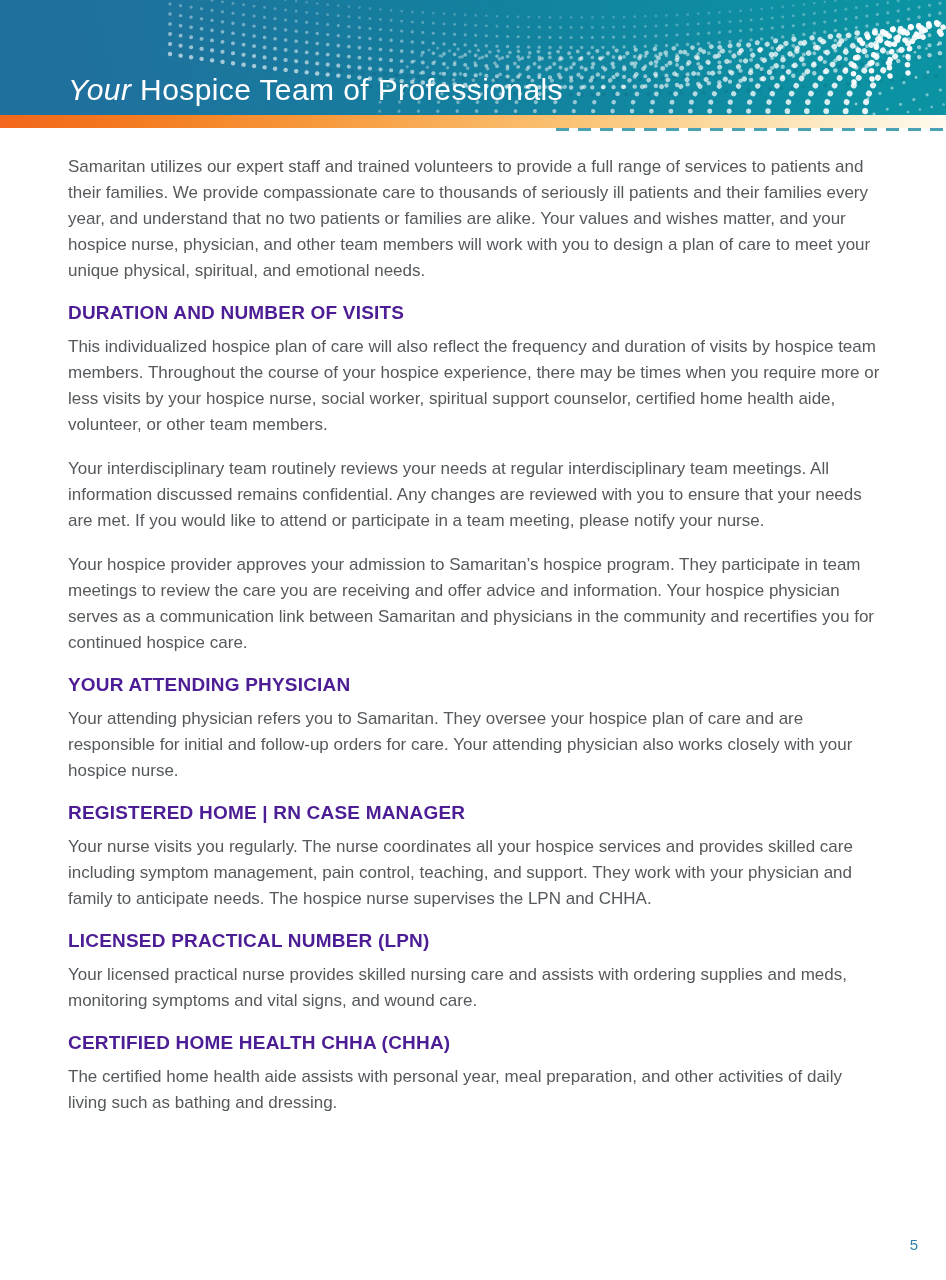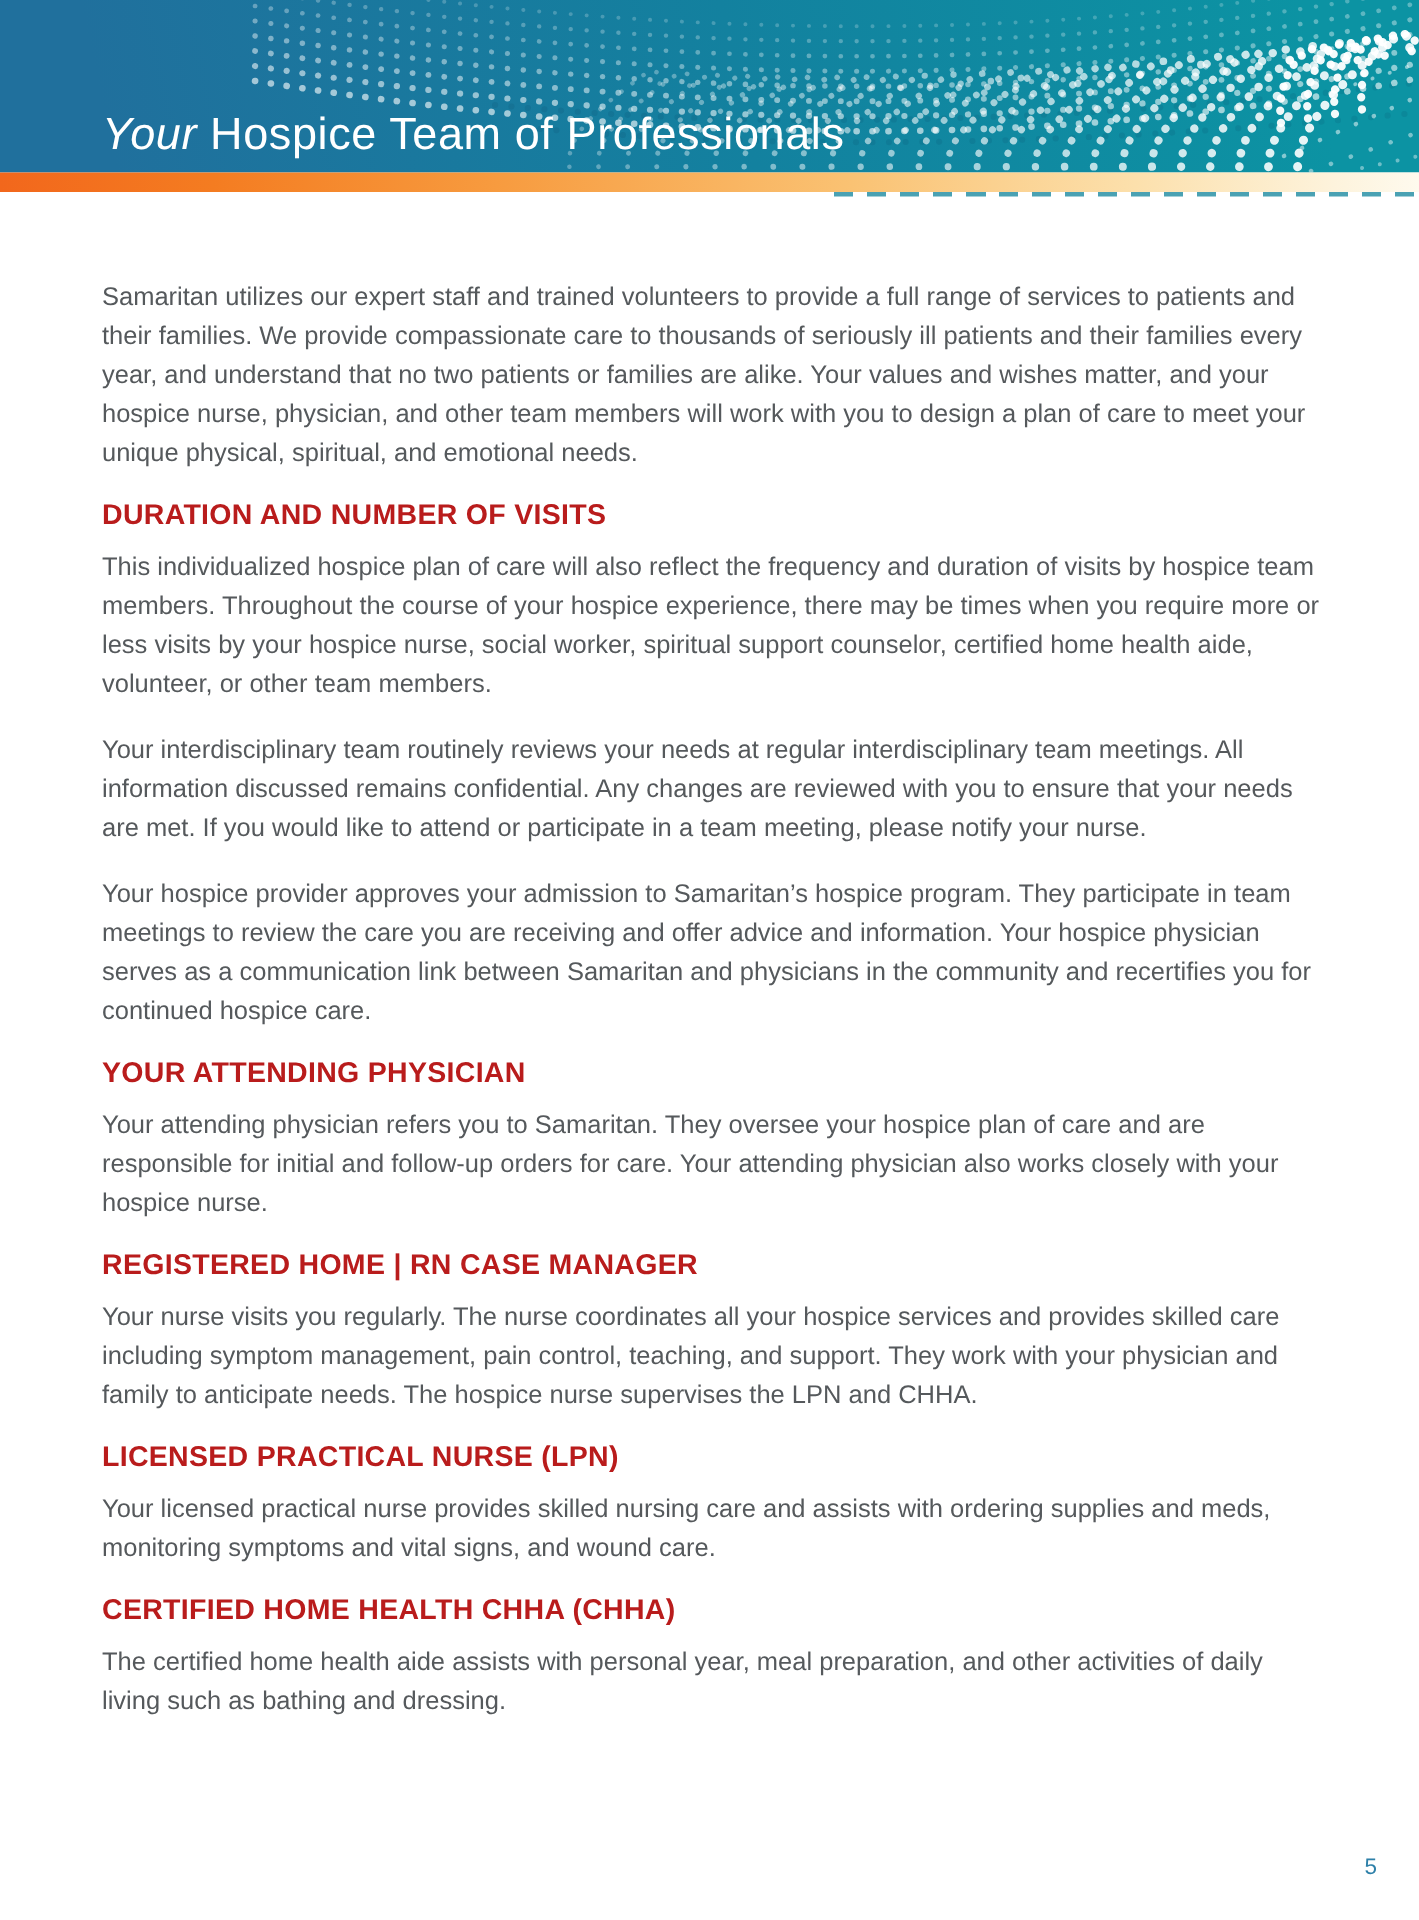--- a/index.html
+++ b/index.html
@@ -29,27 +29,27 @@
     width:946px;height:13px;
     background:linear-gradient(90deg,#F2671C 0%,#F47C21 15%,#F79B3F 35%,#FAC273 60%,#FCE0AC 80%,#FDF3DC 94%,#FEFAEE 100%);
   }
   .stripe-dashes{
     position:absolute;top:13px;right:0;
     width:390px;height:3px;opacity:.8;
     background:repeating-linear-gradient(90deg,#1D8AA0 0 13px,transparent 13px 22px);
   }
   
   .content{
-    position:absolute;top:185px;left:68px;width:812px;
+    position:absolute;top:154px;left:68px;width:812px;
     color:#55595C;font-size:17px;line-height:26px;
   }
   .content p{margin:0 0 18px 0;}
   .content h2{
     margin:2px 0 10px 0;
-    color:#b91c1c;font-size:19px;line-height:22px;
+    color:#4c1d95;font-size:19px;line-height:22px;
     font-weight:700;letter-spacing:.2px;
   }
   
   .pagenum{
     position:absolute;top:1236px;right:28px;
     color:#2E80A9;font-size:15px;line-height:18px;
   }
 </style>
 </head>
 <body>
@@ -127,21 +127,21 @@
       <h2>YOUR ATTENDING PHYSICIAN</h2>
       <p>Your attending physician refers you to Samaritan. They oversee your hospice plan of care and are responsible for initial and follow-up orders for care. Your attending physician also works closely with your hospice nurse.</p>
     </section>
 
     <section>
       <h2>REGISTERED HOME | RN CASE MANAGER</h2>
       <p>Your nurse visits you regularly. The nurse coordinates all your hospice services and provides skilled care including symptom management, pain control, teaching, and support. They work with your physician and family to anticipate needs. The hospice nurse supervises the LPN and CHHA.</p>
     </section>
 
     <section>
-      <h2>LICENSED PRACTICAL NURSE (LPN)</h2>
+      <h2>LICENSED PRACTICAL NUMBER (LPN)</h2>
       <p>Your licensed practical nurse provides skilled nursing care and assists with ordering supplies and meds, monitoring symptoms and vital signs, and wound care.</p>
     </section>
 
     <section>
       <h2>CERTIFIED HOME HEALTH CHHA (CHHA)</h2>
       <p>The certified home health aide assists with personal year, meal preparation, and other activities of daily living such as bathing and dressing.</p>
     </section>
   </main>
 
   <div class="pagenum">5</div>

